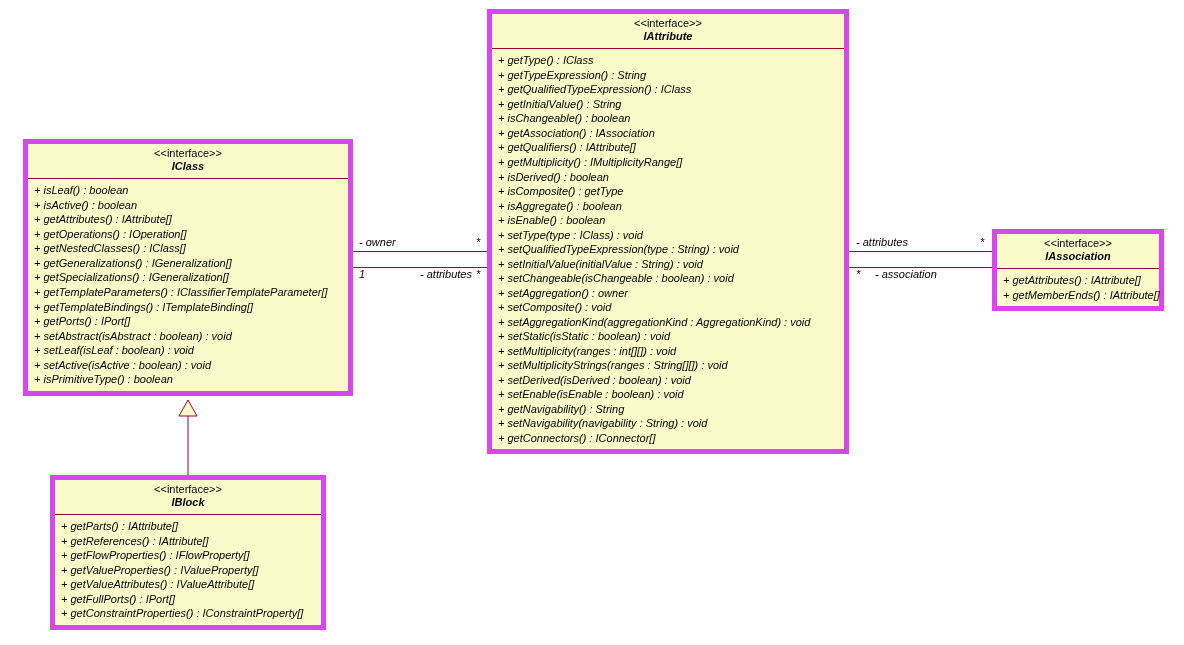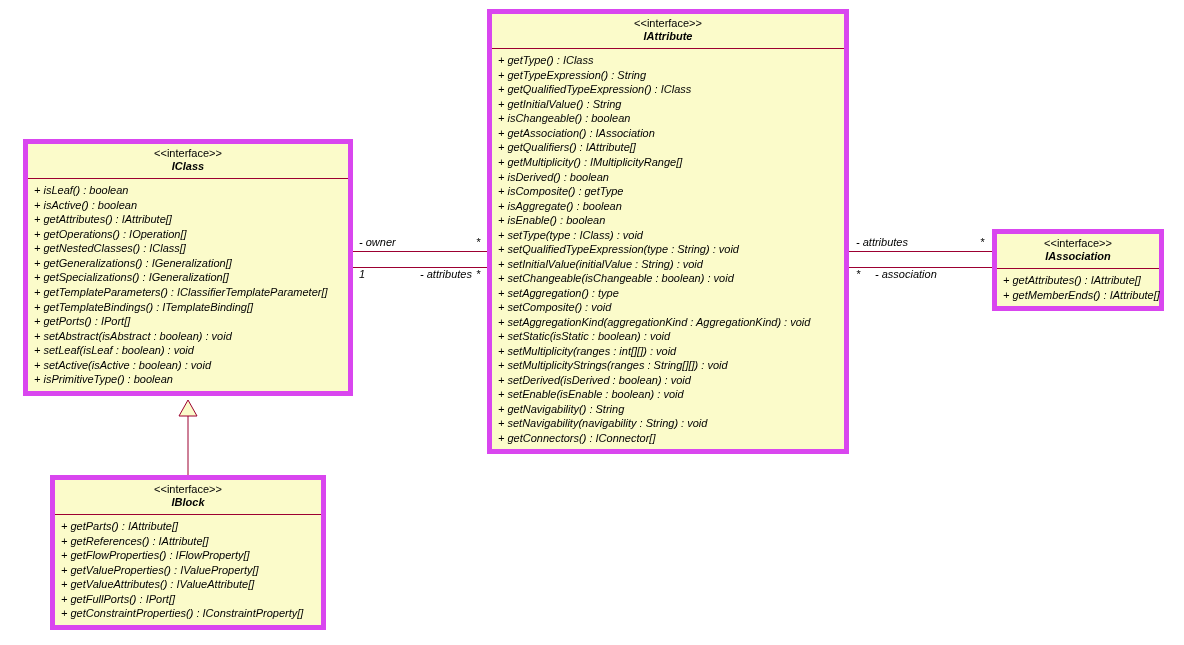--- a/index.html
+++ b/index.html
@@ -97,21 +97,21 @@
     <div>+ getQualifiers() : IAttribute[]</div>
     <div>+ getMultiplicity() : IMultiplicityRange[]</div>
     <div>+ isDerived() : boolean</div>
     <div>+ isComposite() : getType</div>
     <div>+ isAggregate() : boolean</div>
     <div>+ isEnable() : boolean</div>
     <div>+ setType(type : IClass) : void</div>
     <div>+ setQualifiedTypeExpression(type : String) : void</div>
     <div>+ setInitialValue(initialValue : String) : void</div>
     <div>+ setChangeable(isChangeable : boolean) : void</div>
-    <div>+ setAggregation() : type</div>
+    <div>+ setAggregation() : owner</div>
     <div>+ setComposite() : void</div>
     <div>+ setAggregationKind(aggregationKind : AggregationKind) : void</div>
     <div>+ setStatic(isStatic : boolean) : void</div>
     <div>+ setMultiplicity(ranges : int[][]) : void</div>
     <div>+ setMultiplicityStrings(ranges : String[][]) : void</div>
     <div>+ setDerived(isDerived : boolean) : void</div>
     <div>+ setEnable(isEnable : boolean) : void</div>
     <div>+ getNavigability() : String</div>
     <div>+ setNavigability(navigability : String) : void</div>
     <div>+ getConnectors() : IConnector[]</div>

